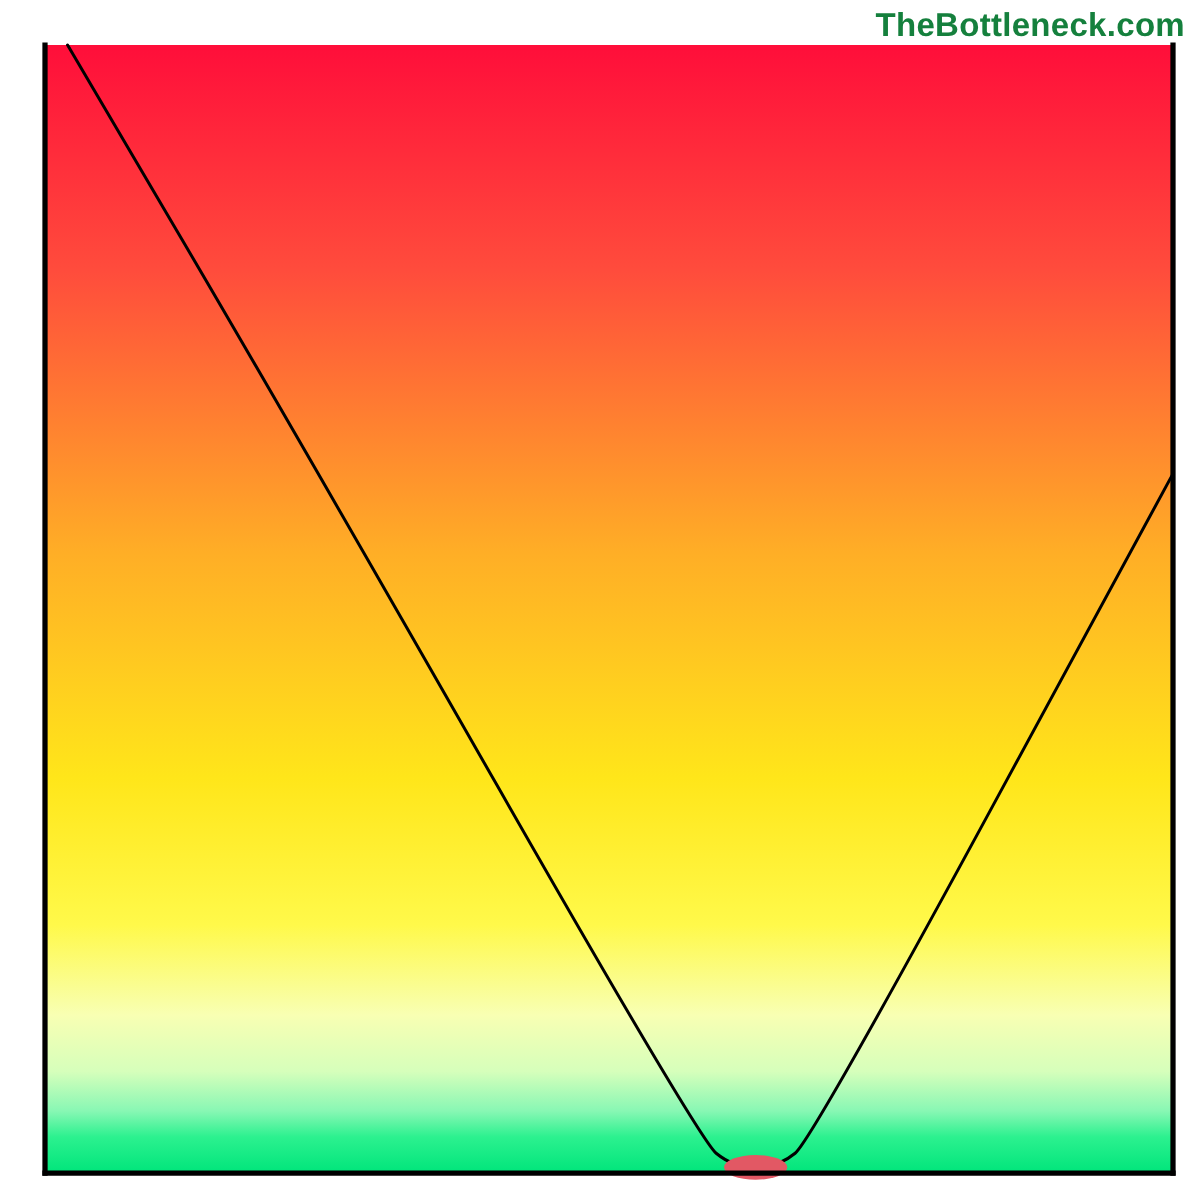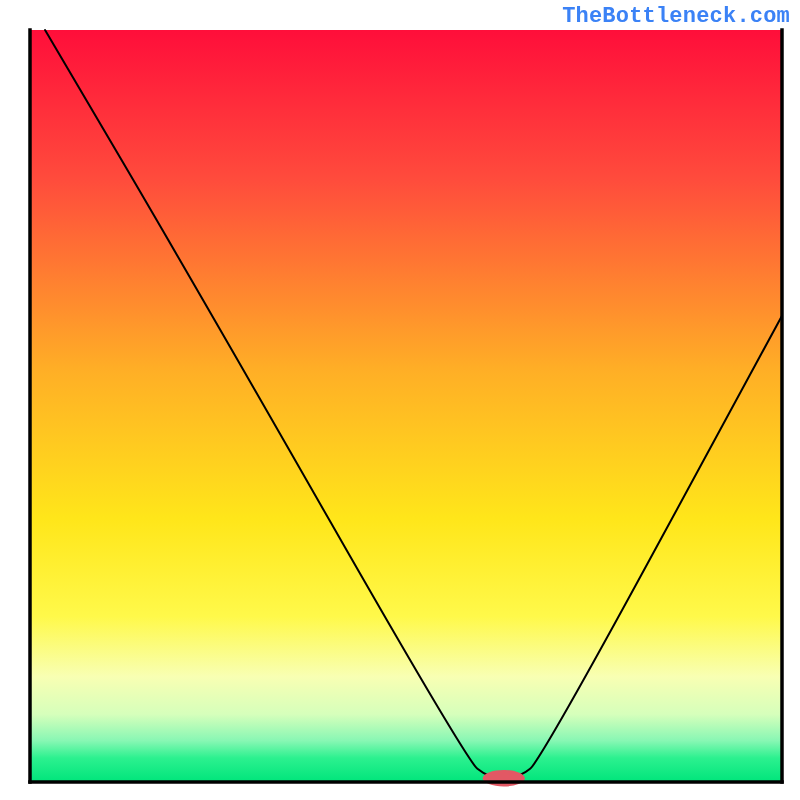--- a/index.html
+++ b/index.html
@@ -12,24 +12,24 @@
   }
   .chart-container {
     position: relative;
     width: 800px;
     height: 800px;
   }
   .watermark {
     position: absolute;
     top: 4px;
     right: 10px;
-    font-family: Liberation Mono, monospace;
+    font-family: Liberation Sans, sans-serif;
     font-size: 22px;
     font-weight: bold;
-    color: #3b82f6;
+    color: #15803d;
     letter-spacing: 0.2px;
     z-index: 10;
   }
   svg.chart-svg {
     position: absolute;
     inset: 0;
     width: 800px;
     height: 800px;
   }
 </style>

